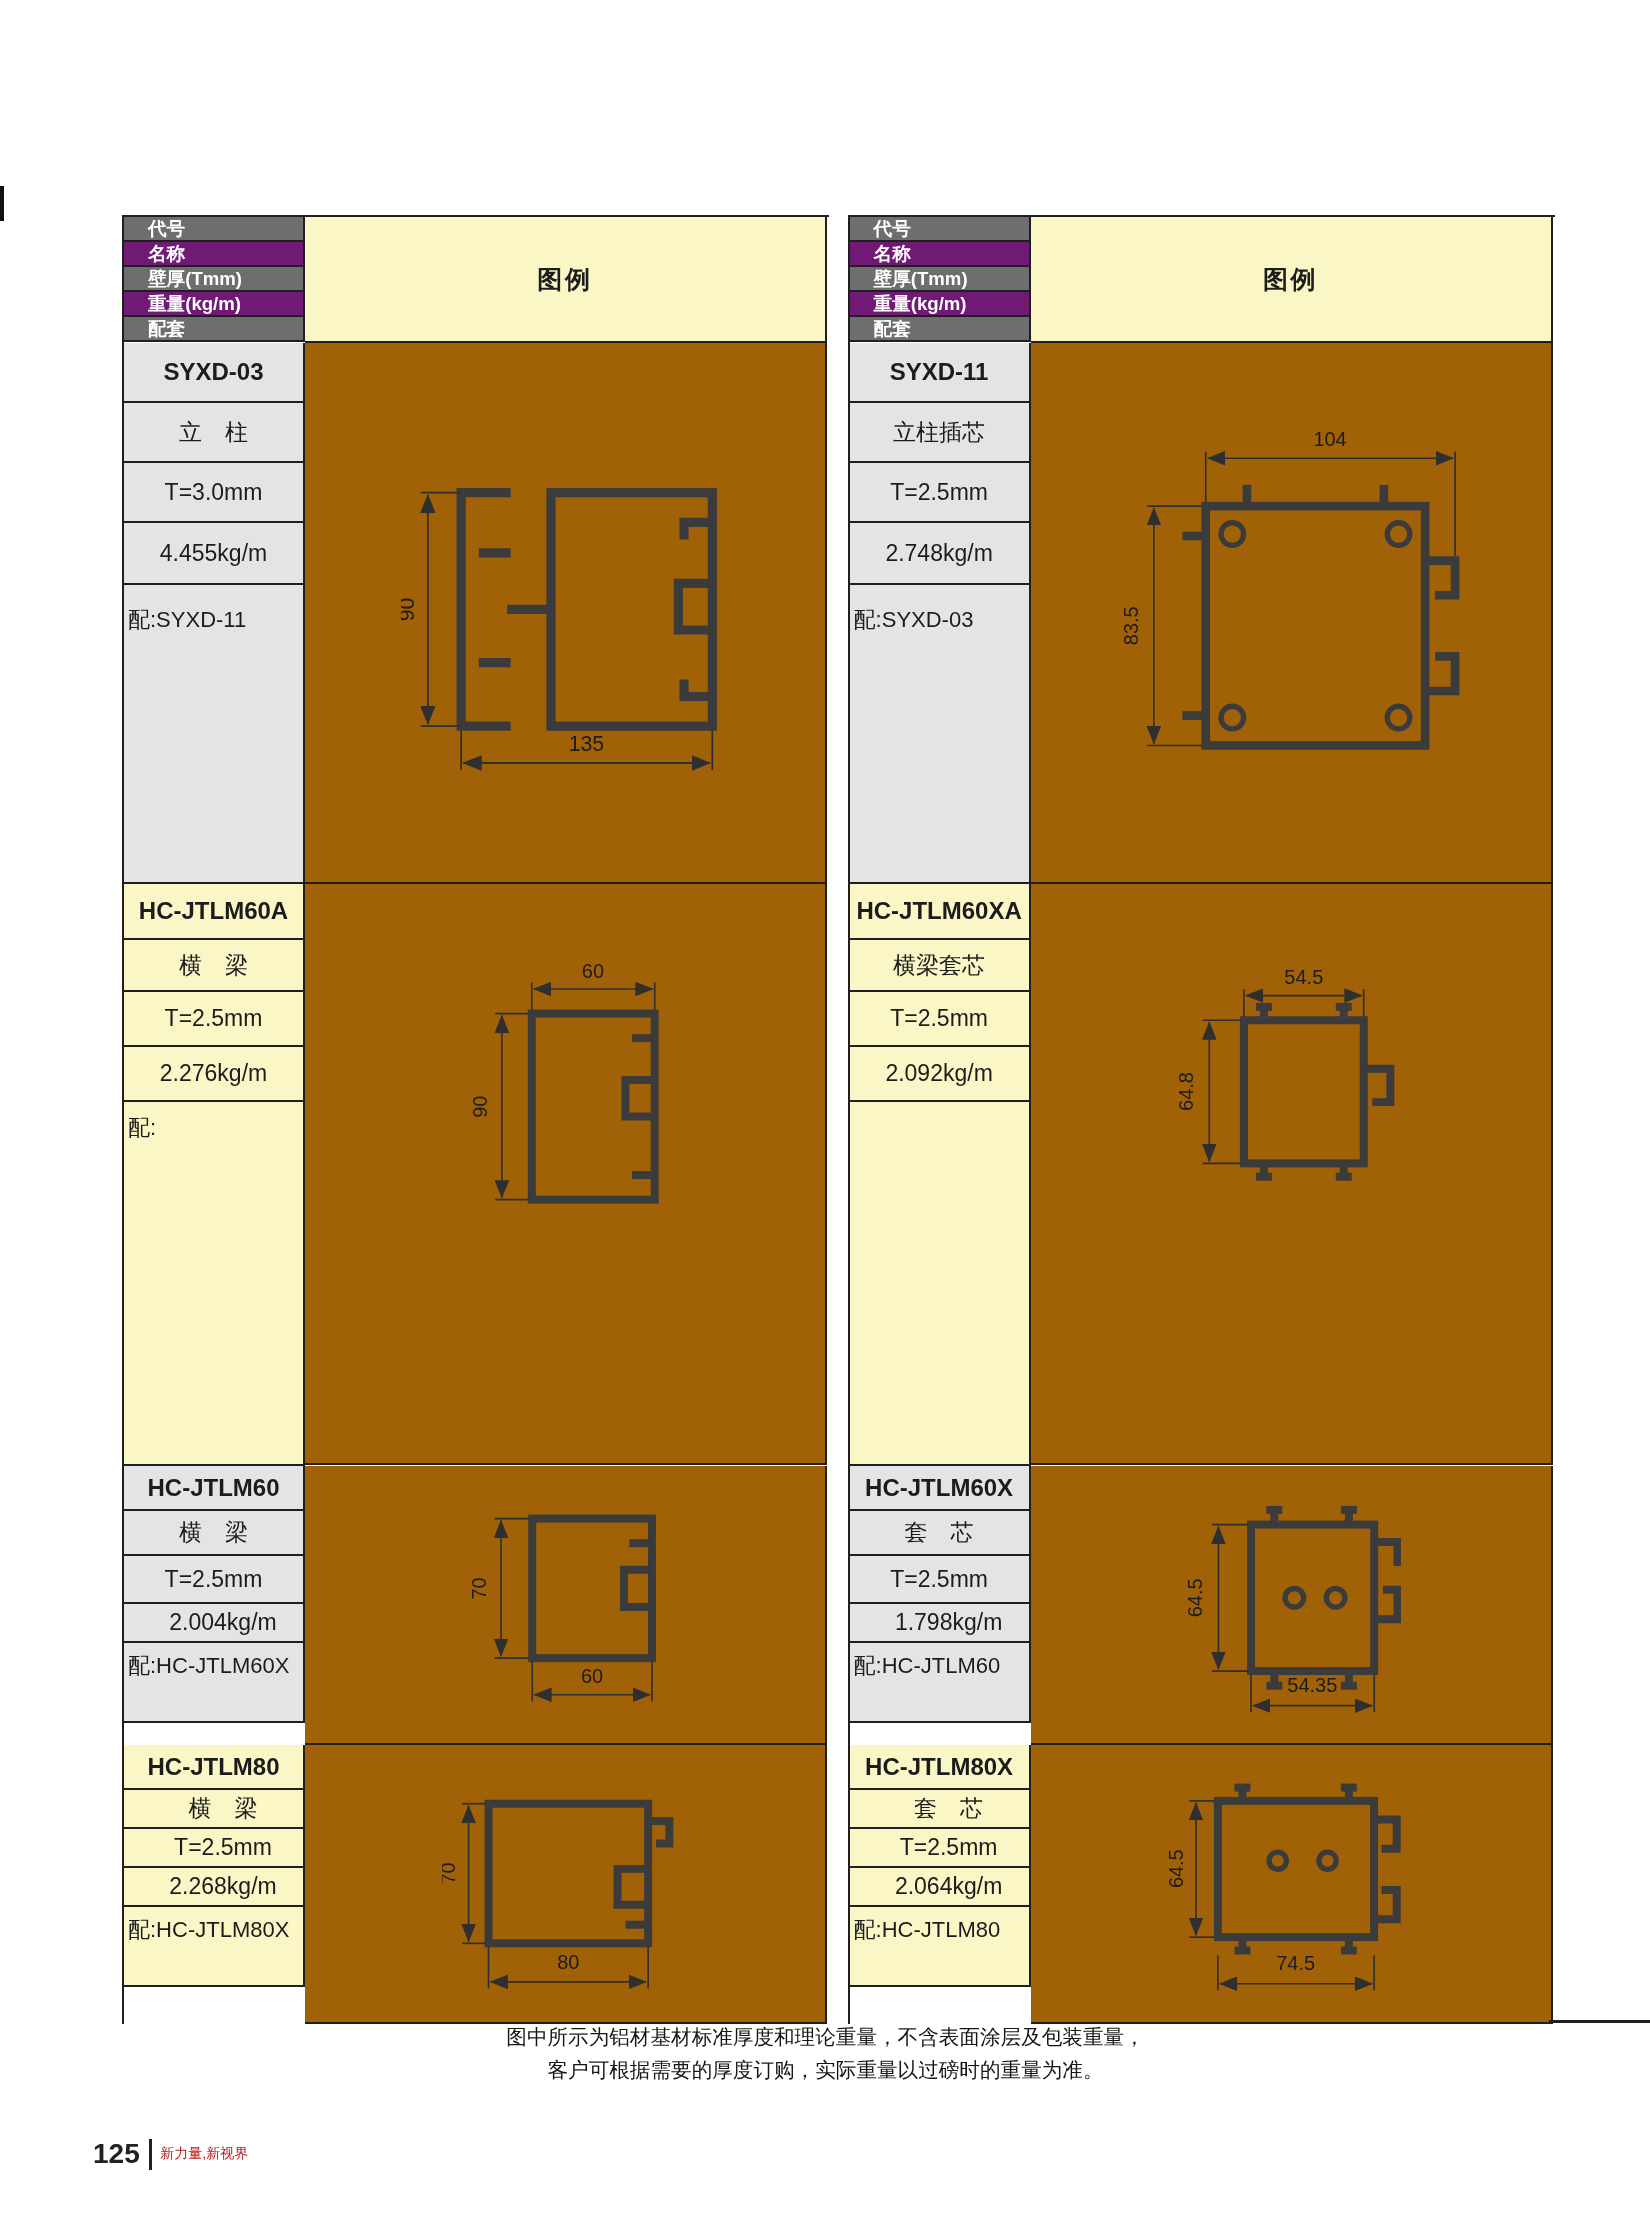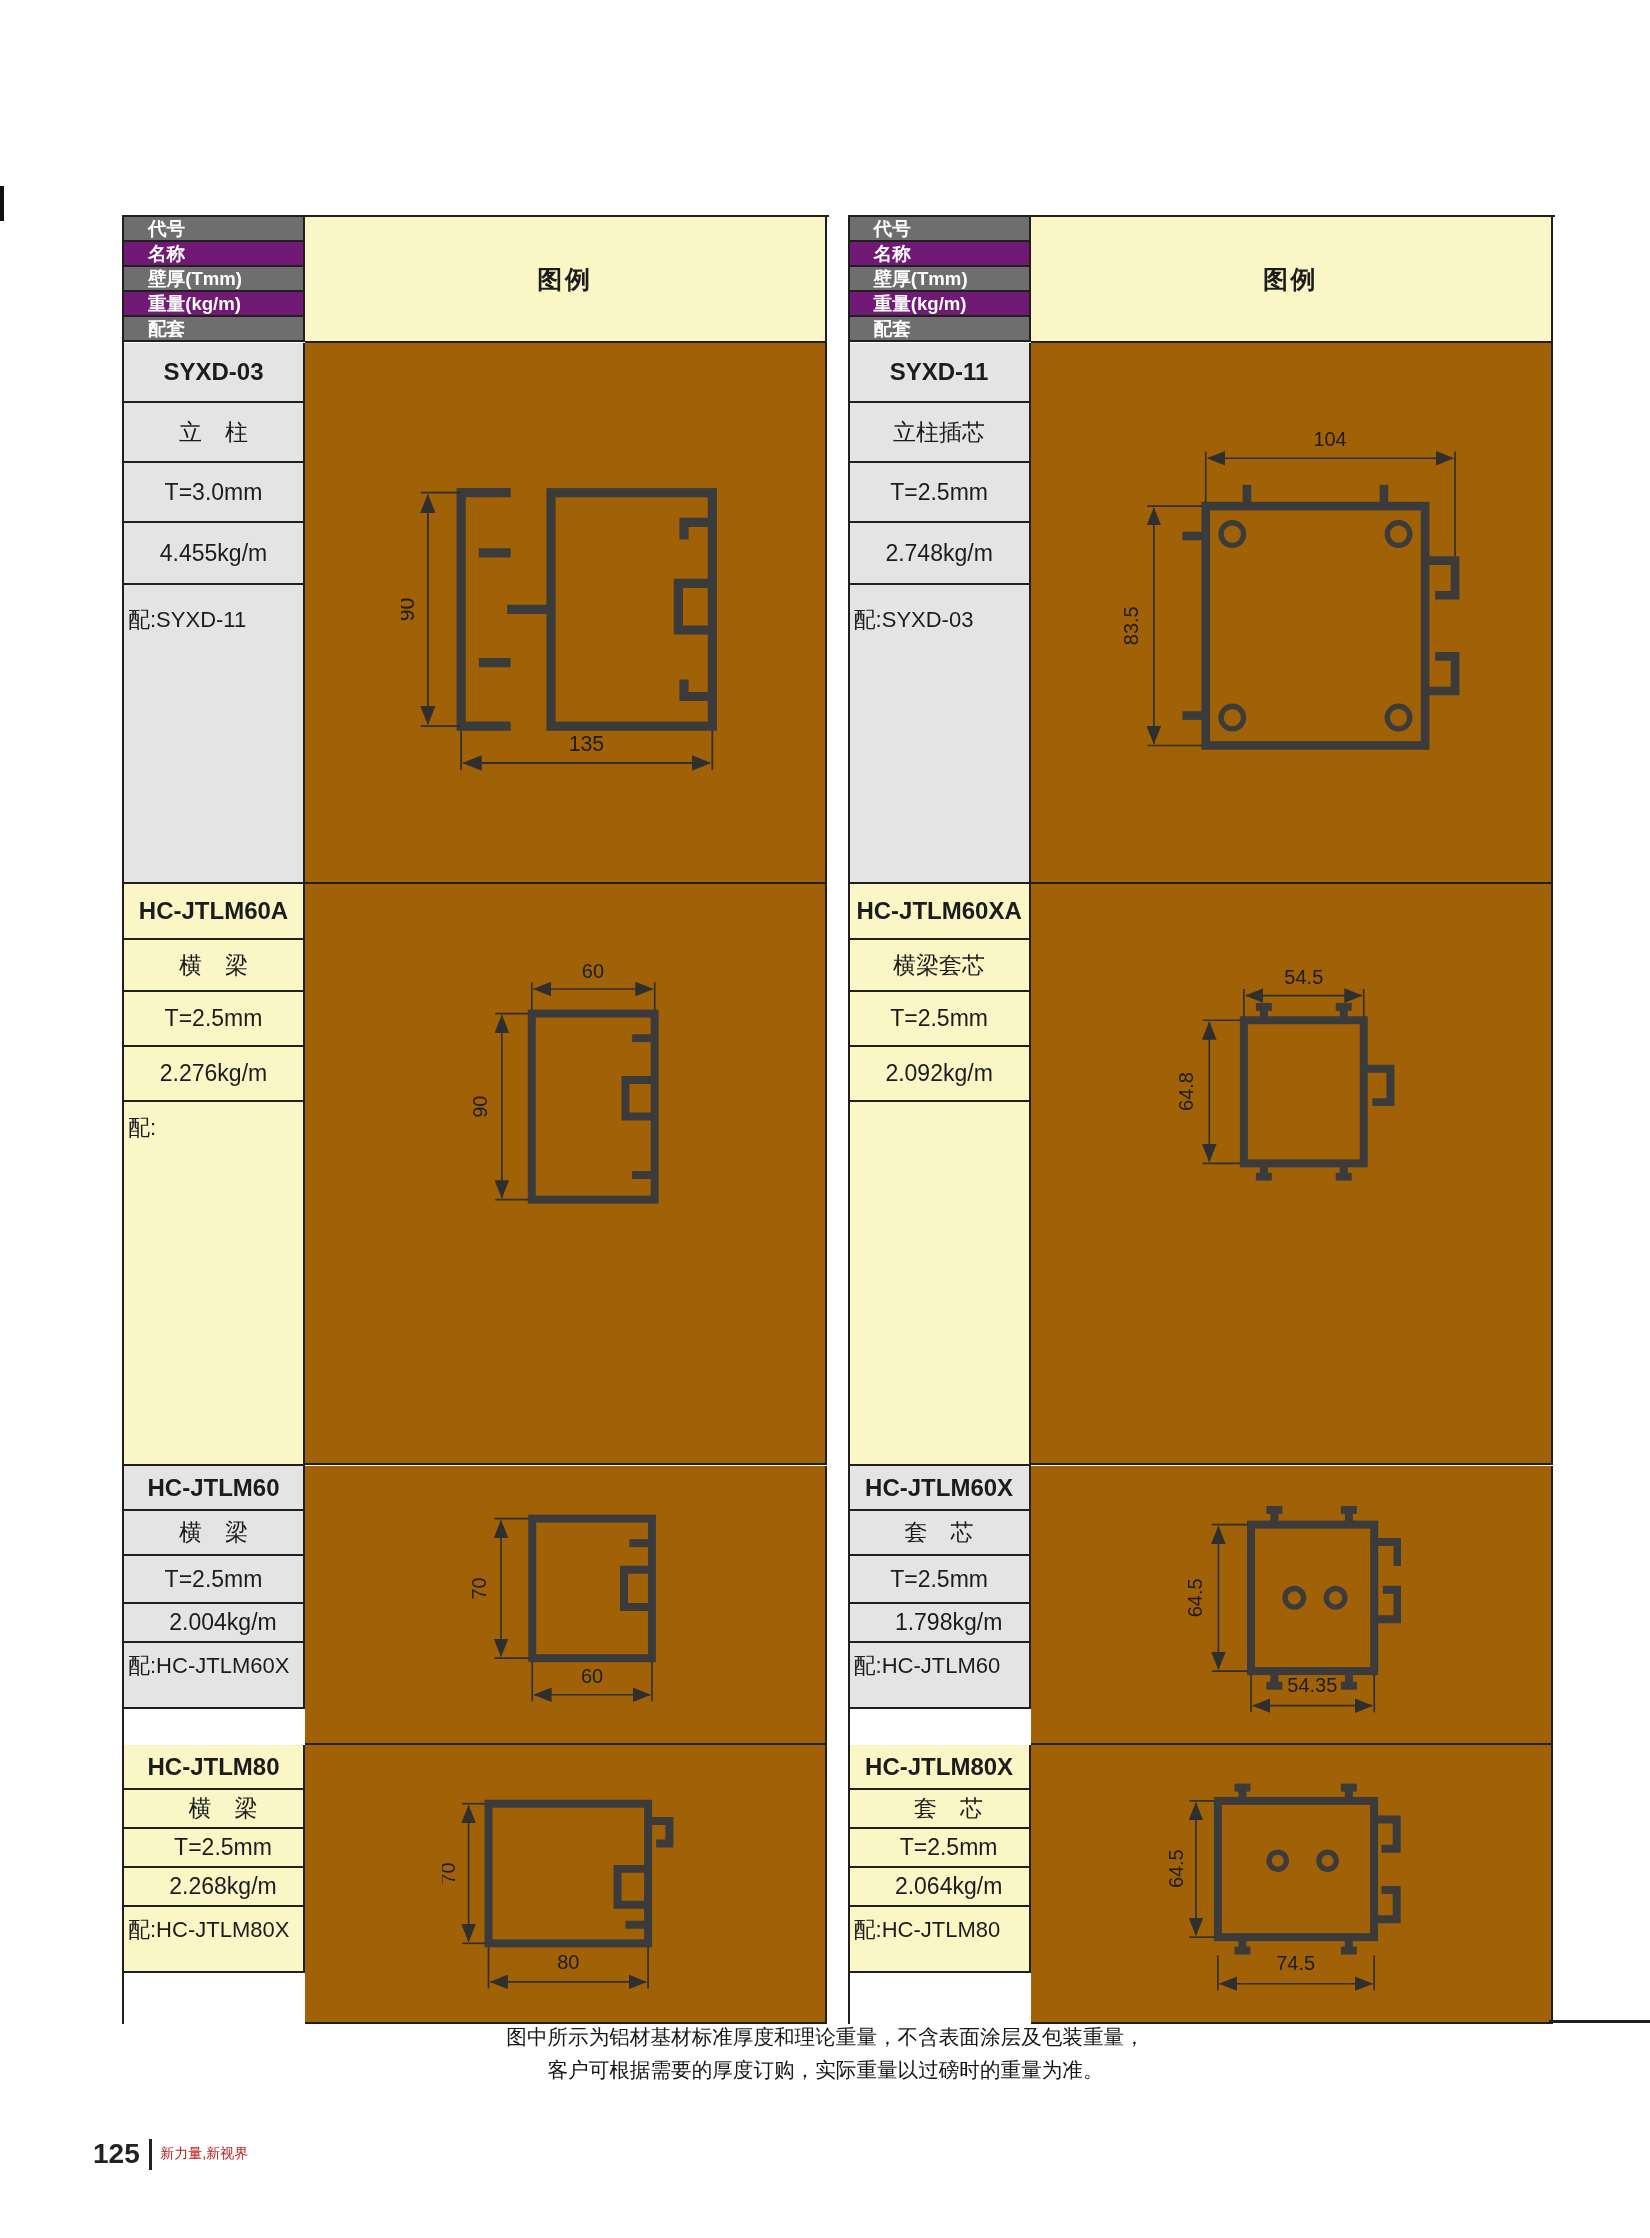--- a/index.html
+++ b/index.html
@@ -28,21 +28,21 @@
   .c-mate{font-size:22px;justify-content:flex-start;align-items:flex-start;padding-left:4px;}
   .pt30{padding-top:20px;}
   .pt16{padding-top:10.6px;}
   .pt12{padding-top:8px;}
   .wcell{background:#a16207;}
   .wtop{align-items:flex-start;padding-top:73px;}
   
   .h38{height:25px;}
   .h90{height:60px;}.h93{height:62px;}.h450{height:299px;}
   .h84{height:56px;}.h78{height:52px;}.h83{height:55px;}.h82{height:55px;}.h547{height:364px;}
-  .h68{height:45px;}.h72{height:48px;}.h70{height:39px;padding-left:19px;}.h142{height:66px;text-align:center;}
+  .h68{height:45px;}.h72{height:48px;}.h70{height:39px;padding-left:19px;}.h142{height:80px;text-align:center;}
   .h190{height:126px;}.h813{height:541px;}.h874{height:581px;}.h420{height:279px;}
   
   svg .w{fill:none;stroke:#3b3b3b;stroke-width:13;stroke-linejoin:miter;}
   svg .w12{fill:none;stroke:#3b3b3b;stroke-width:12;}
   svg .w8{fill:none;stroke:#3b3b3b;stroke-width:8;}
   svg .ext{stroke:#2f2f2f;stroke-width:2.5;fill:none;}
   svg .dim{stroke:#2f2f2f;stroke-width:2.5;fill:none;}
   svg text{font-family:"Liberation Sans","DejaVu Sans",sans-serif;font-size:30px;fill:#1c1c1c;}
   
   .footnote{position:absolute;left:0;right:0;top:2020px;text-align:center;font-size:20.6px;line-height:33px;color:#151515;}

